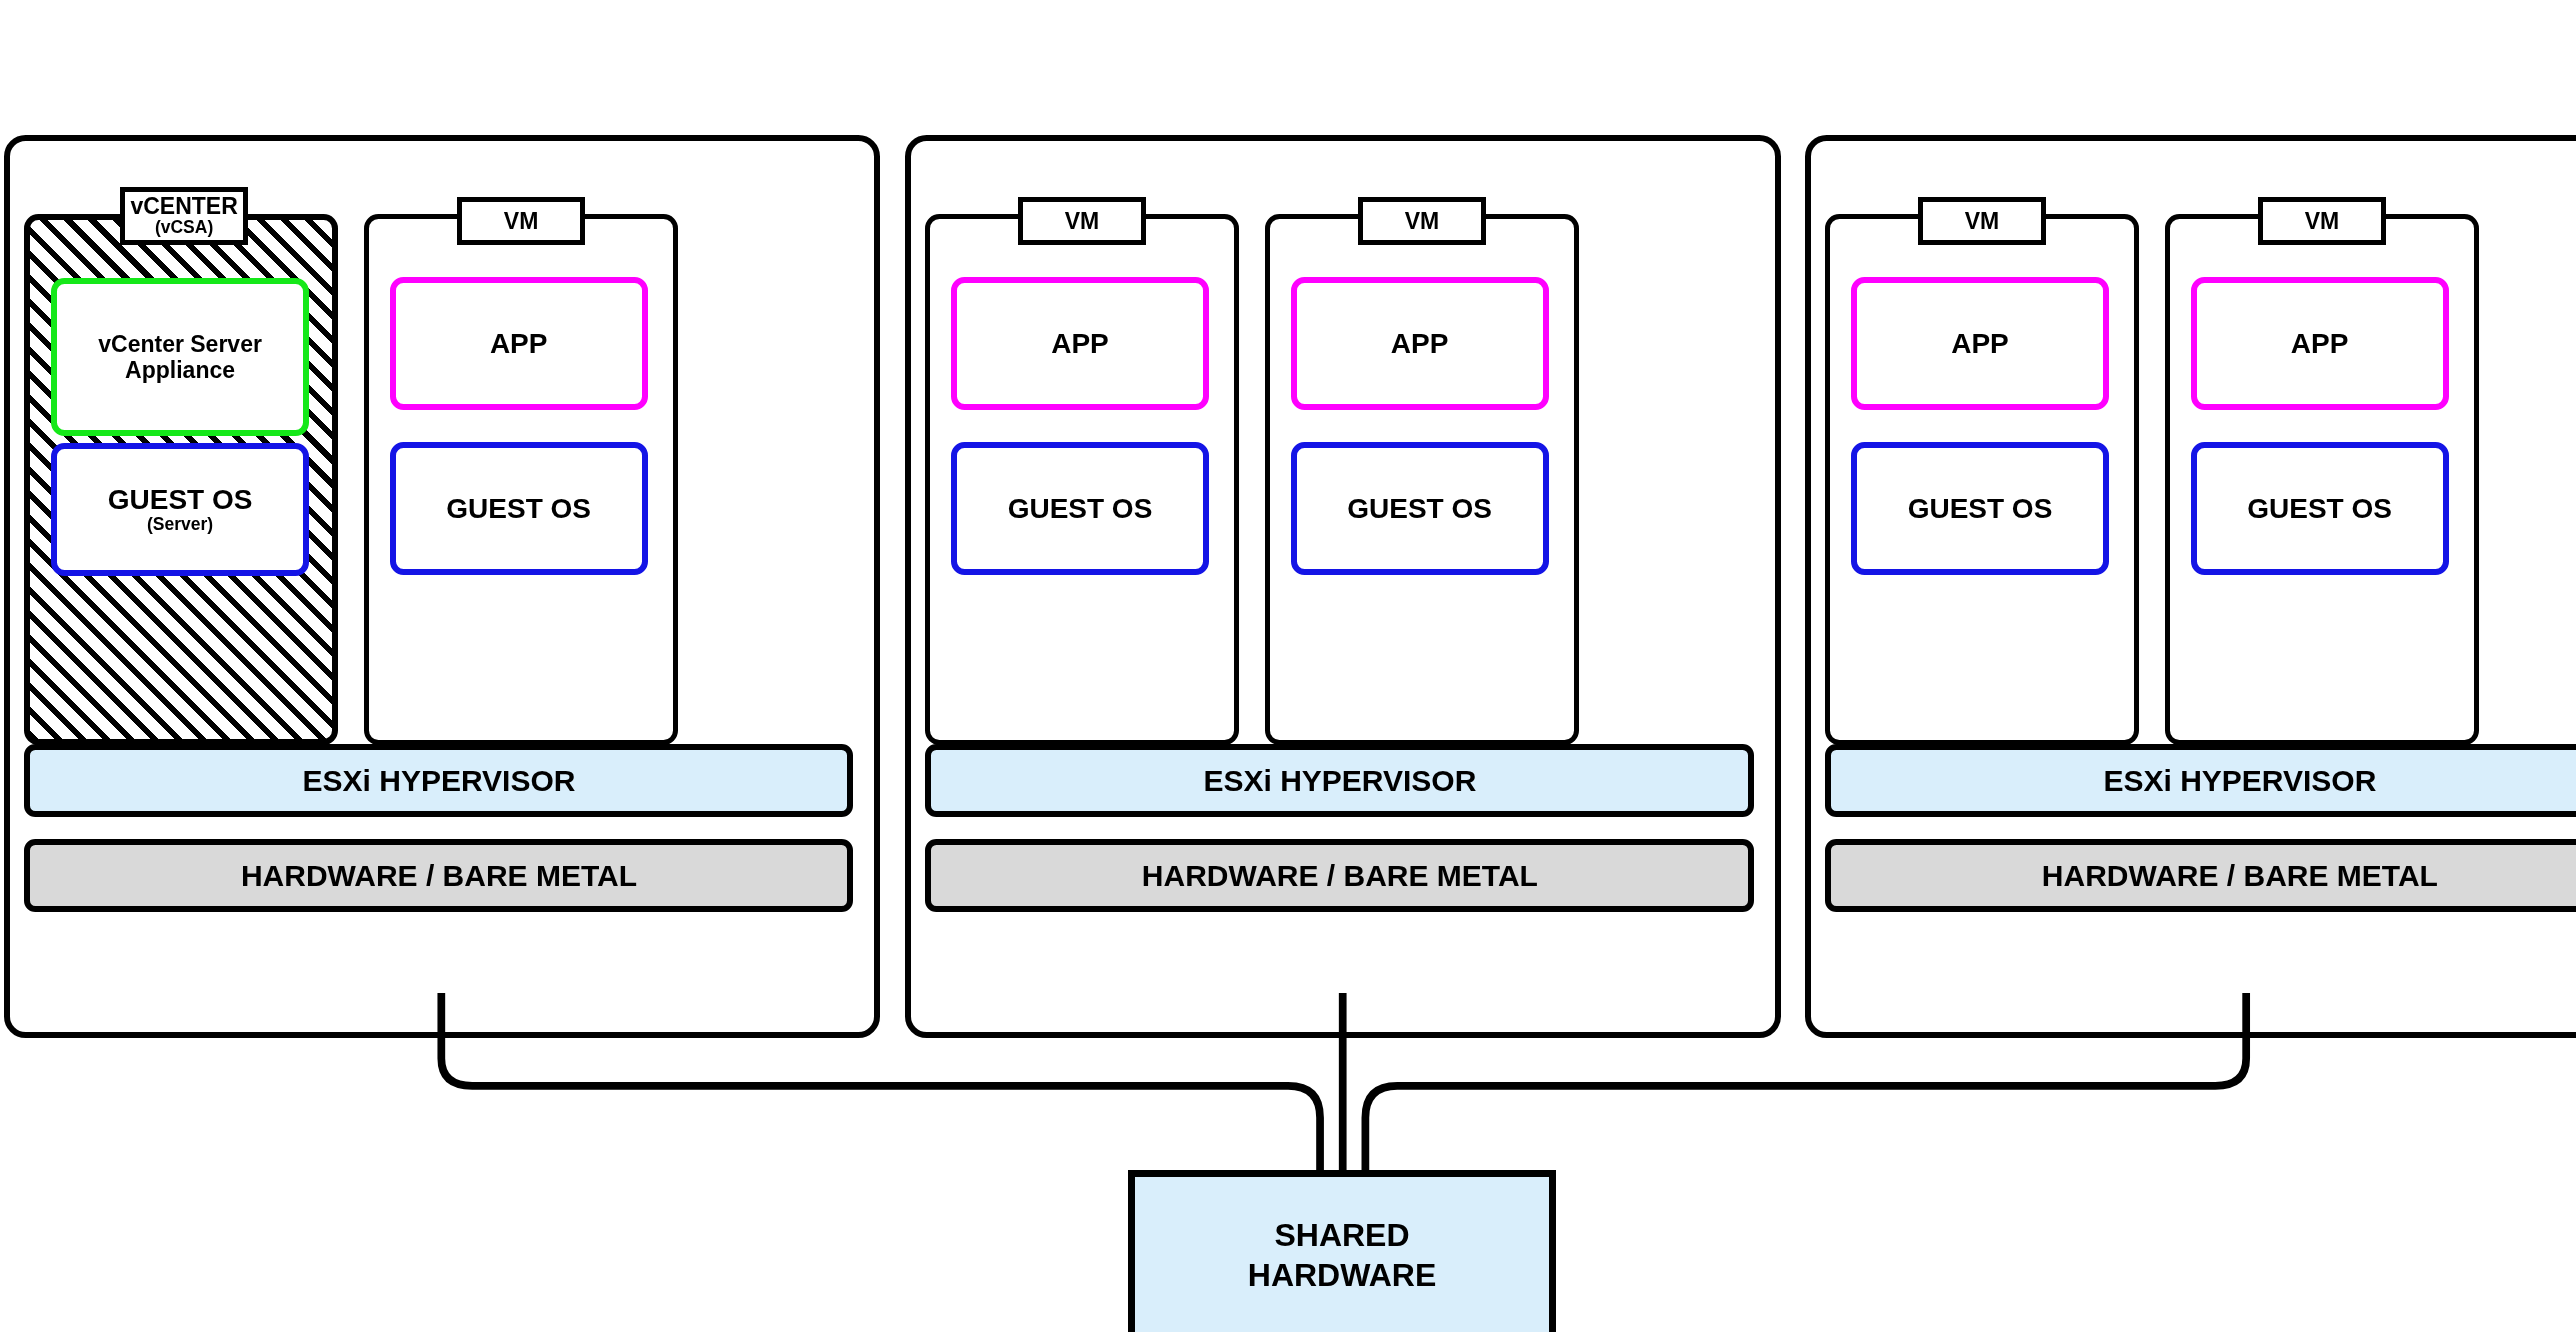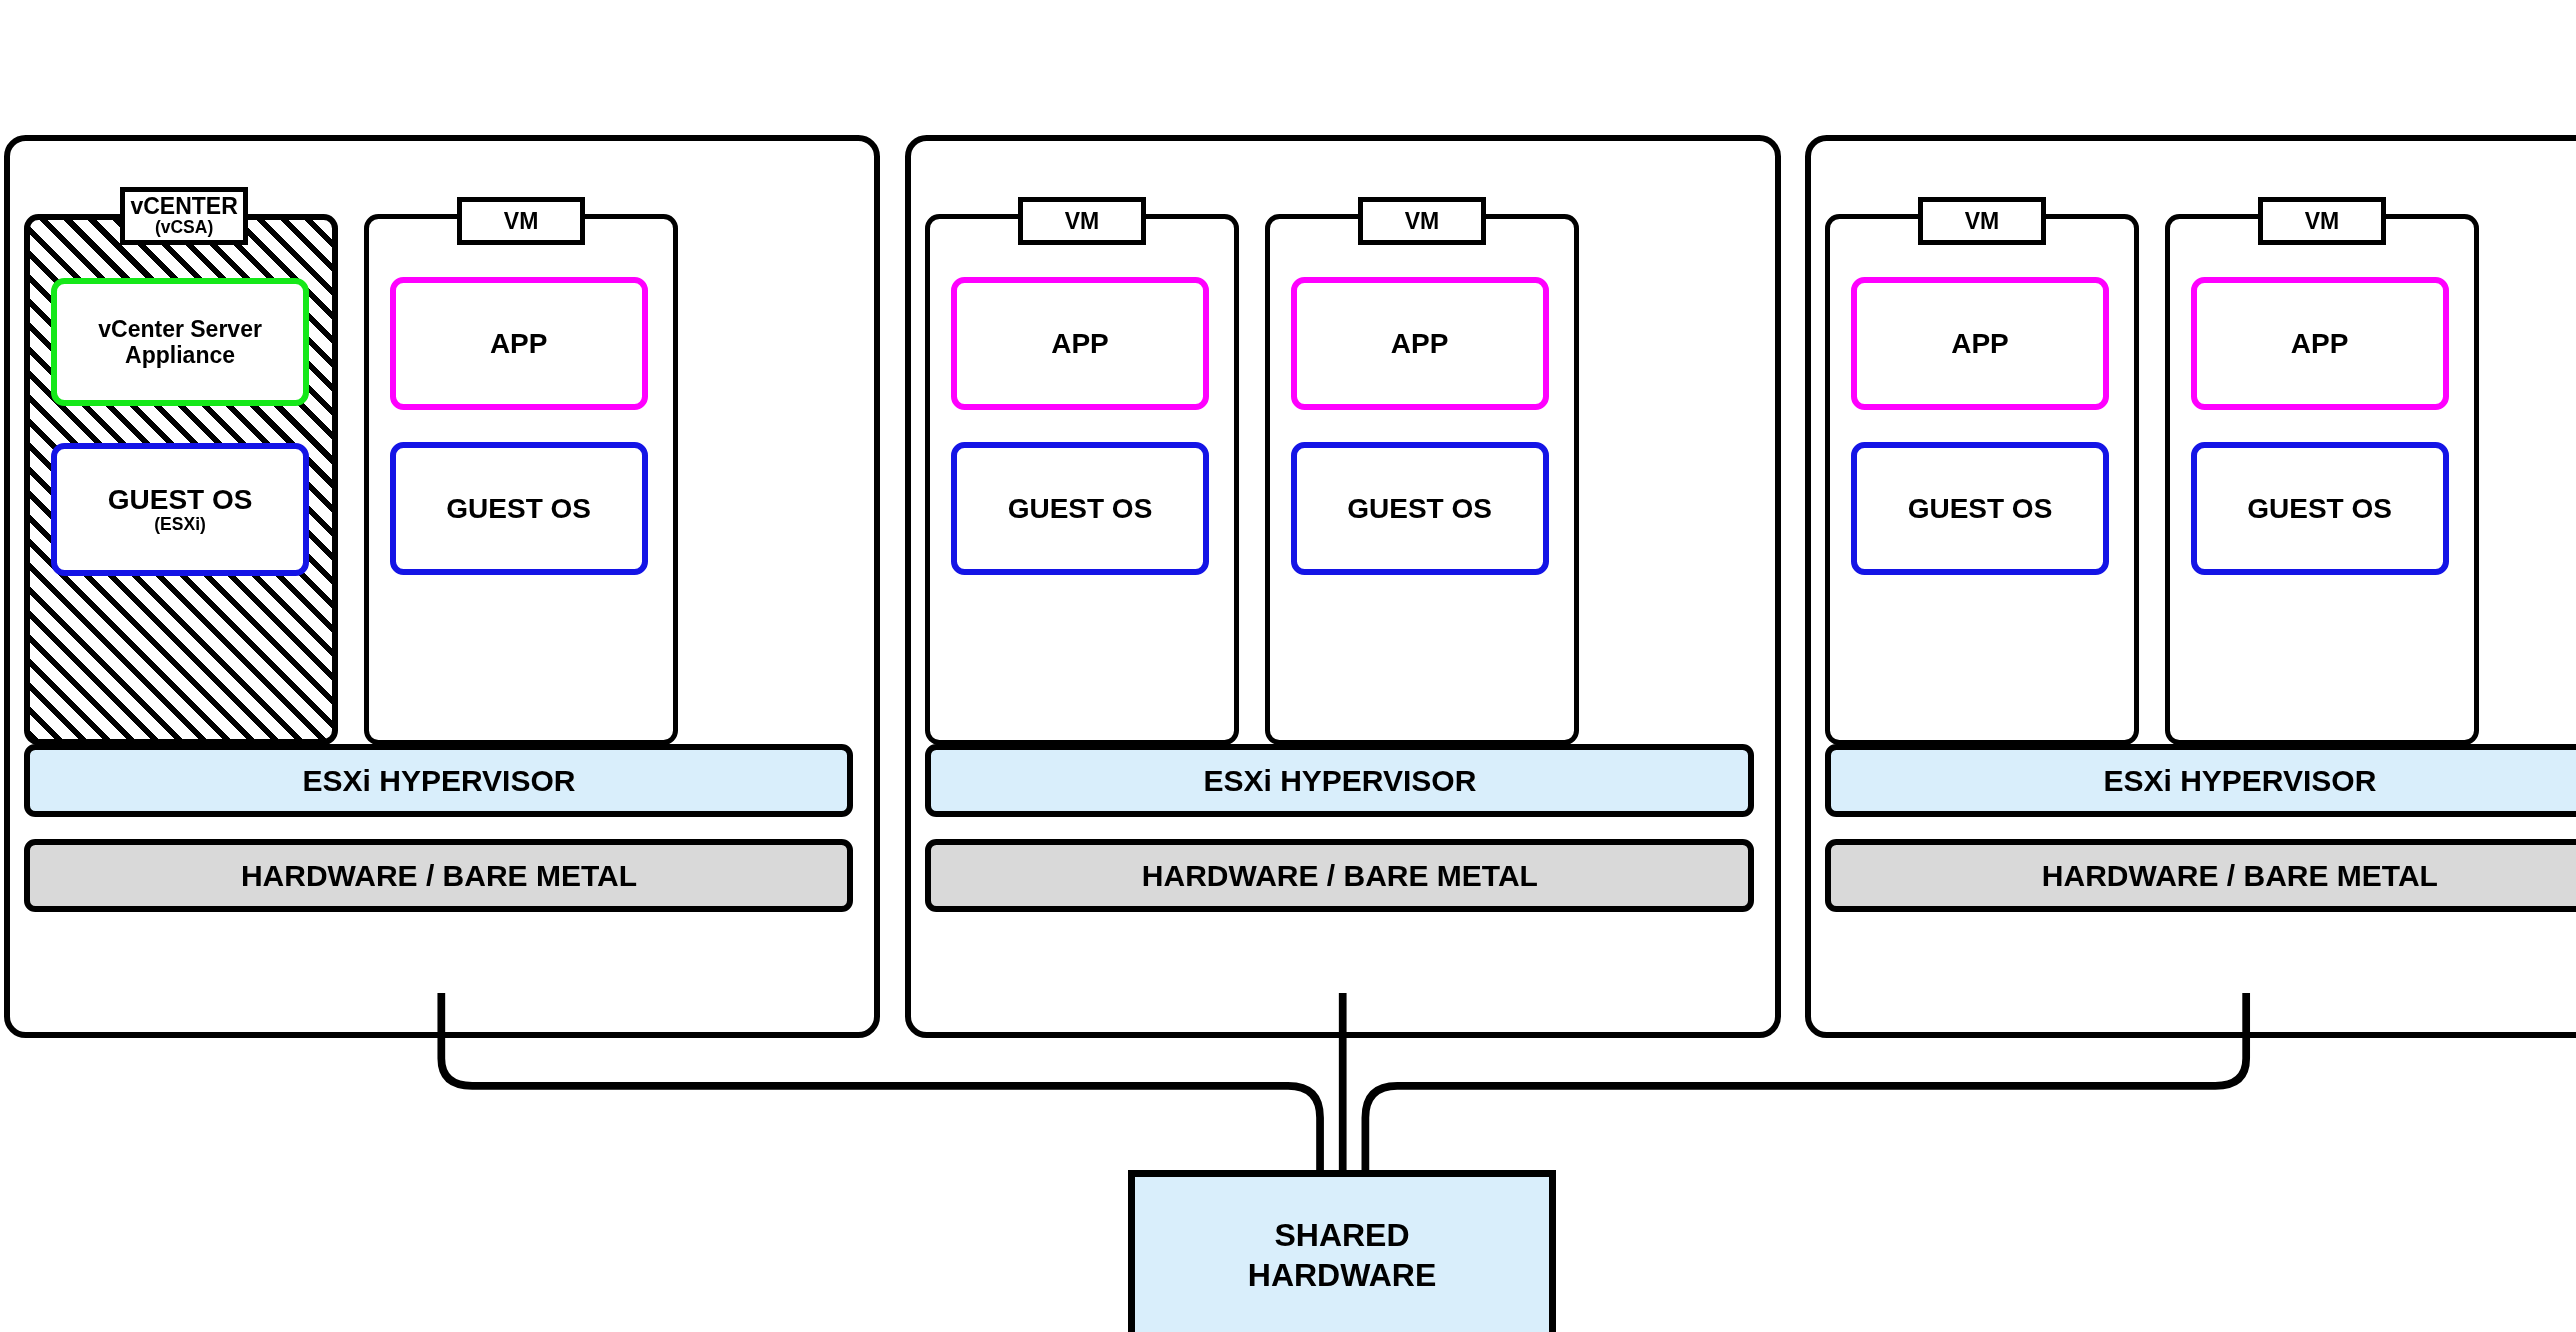--- a/index.html
+++ b/index.html
@@ -103,27 +103,27 @@
 
       <path d="M 2606 1928 L 2606 2280"></path>
 
       <path d="M 4360 1928 L 4360 2055 Q 4360 2108 4300 2108 L 2712 2108 Q 2650 2108 2650 2170 L 2650 2280"></path>
     </g>
   </svg>
 
   <div class="abs host" id="host1">
 
     <div class="abs vcenterbox" style="left:14.4px;width:314px;">
-      <div class="abs inner green" style="left:20.6px;top:58px;width:258px;height:128px;">
+      <div class="abs inner green" style="left:20.6px;top:58px;width:258px;height:158px;">
         <span class="s1">vCenter Server</span>
         <span class="s1">Appliance</span>
       </div>
       <div class="abs inner guest" style="left:20.6px;top:223px;width:258px;height:133px;">
         <span class="l1">GUEST OS</span>
-        <span class="l2">(ESXi)</span>
+        <span class="l2">(Server)</span>
       </div>
     </div>
     <div class="abs tab" style="left:110px;top:46px;width:128px;height:58px;">
       <span class="t1">vCENTER</span>
       <span class="t2">(vCSA)</span>
     </div>
 
     <div class="abs vmbox" style="left:354px;width:314px;">
       <div class="abs inner app" style="left:20.6px;top:58px;width:258px;height:133px;">
         <span class="l1">APP</span>

